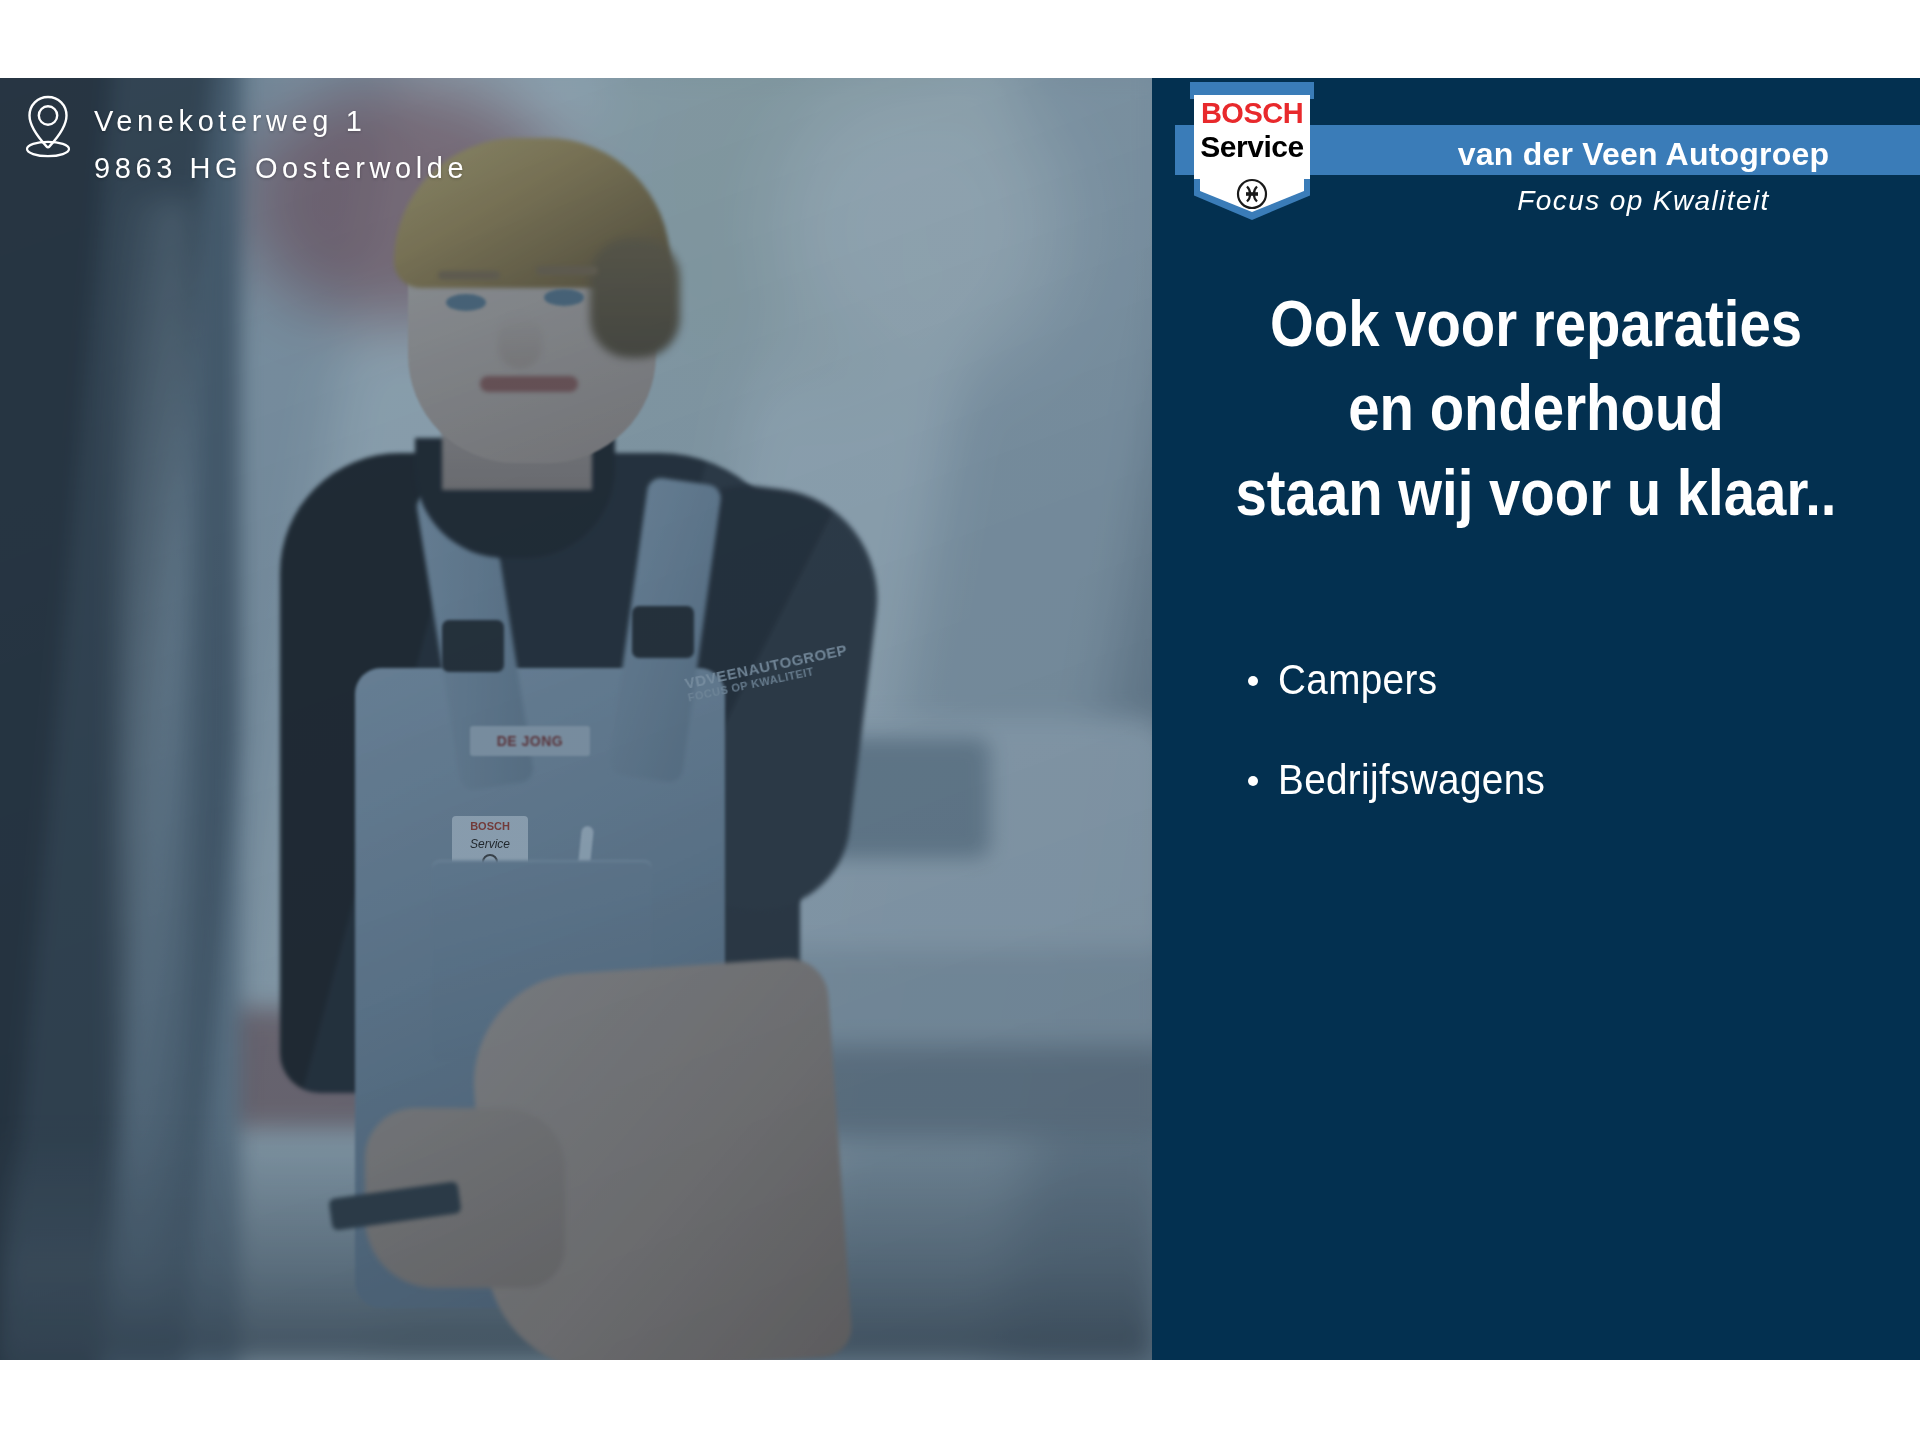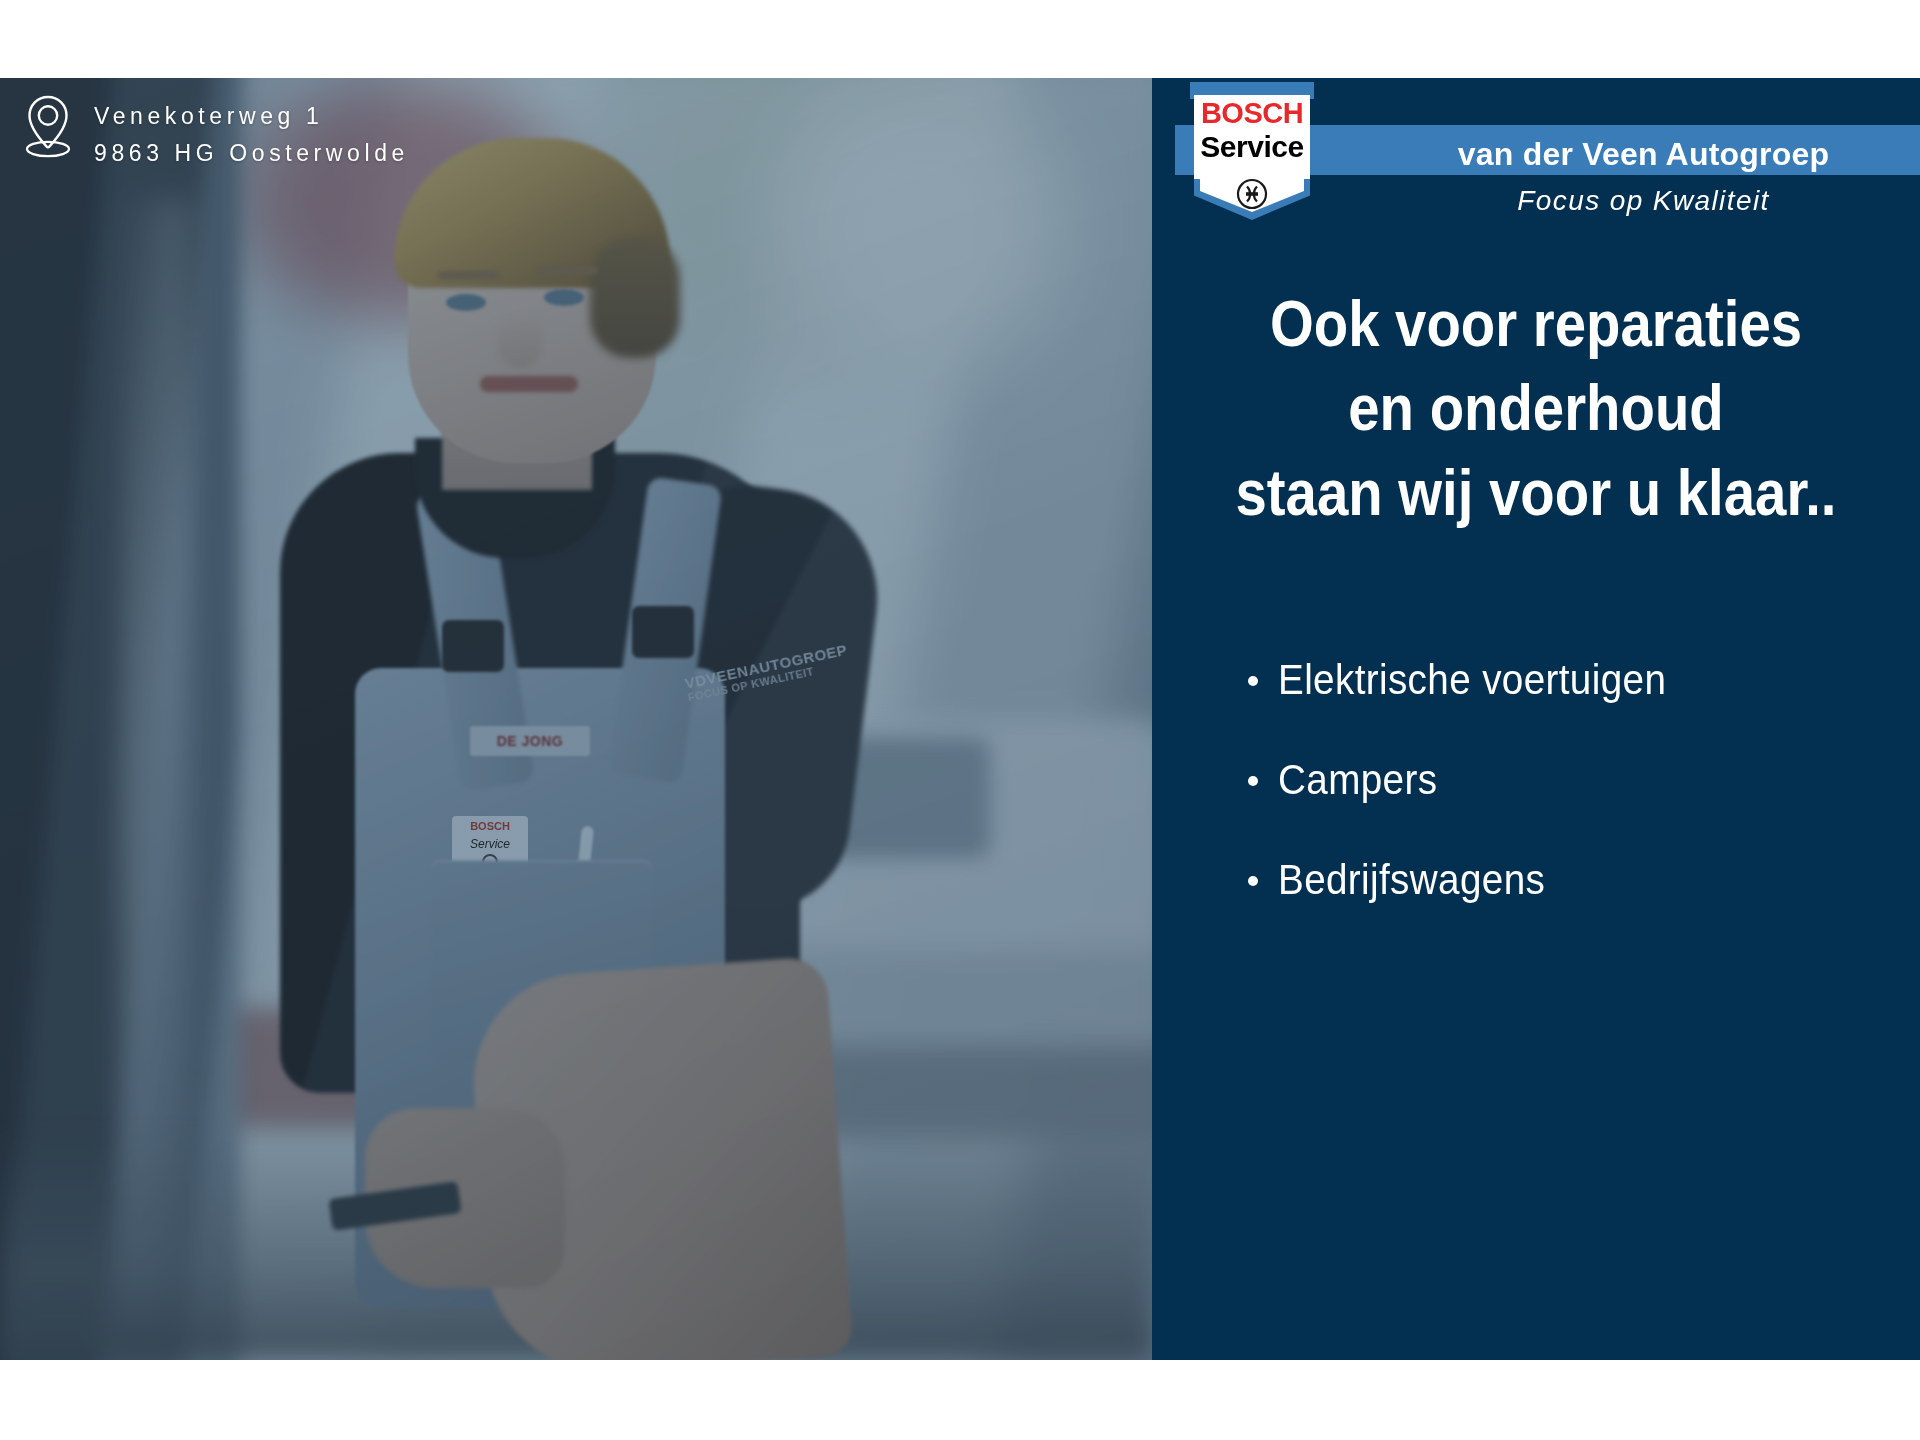--- a/index.html
+++ b/index.html
@@ -124,21 +124,21 @@
   
   .tint{ position:absolute; inset:0;
     background:linear-gradient(160deg, rgba(56,92,122,.42) 0%, rgba(44,78,108,.48) 45%, rgba(33,62,88,.52) 100%);
     mix-blend-mode:multiply; }
   .tint2{ position:absolute; inset:0; background:rgba(116,146,168,.20); }
 
   
   .addr{ position:absolute; left:24px; top:16px; display:flex; align-items:flex-start; gap:22px; }
   .pin-icon{ width:48px; height:64px; flex:0 0 auto; }
   .addr-lines{ padding-top:4px; }
-  .addr-lines div{ color:#ffffff; font-size:23px; letter-spacing:4.6px; line-height:1.62;
+  .addr-lines div{ color:#ffffff; font-size:29px; letter-spacing:4.6px; line-height:1.62;
     font-weight:400; white-space:nowrap;
     text-shadow:0 1px 3px rgba(0,0,0,.25); }
 
   
   .panel{ position:absolute; left:1152px; top:0; width:768px; height:1282px; background:#033050; }
 
   .blue-band{ position:absolute; left:23px; top:47px; width:745px; height:50px; background:#3a7cb8; }
   .band-title{ position:absolute; left:215px; top:47px; width:553px; height:59px;
     display:flex; align-items:center; justify-content:center;
     color:#ffffff; font-size:32px; font-weight:700; letter-spacing:.2px; white-space:nowrap; }
@@ -274,24 +274,20 @@
 
       <div class="headline">
         <div>Ook voor reparaties</div>
         <div>en onderhoud</div>
         <div>staan wij voor u klaar..</div>
       </div>
 
       <div class="bullets">
         <div class="bullet">
           <span class="dot"></span>
-          <span class="txt">Elektrische voertuigen</span>
-        </div>
-        <div class="bullet">
-          <span class="dot"></span>
           <span class="txt">Campers</span>
         </div>
         <div class="bullet">
           <span class="dot"></span>
           <span class="txt">Bedrijfswagens</span>
         </div>
       </div>
 
     </div>
   </div>

